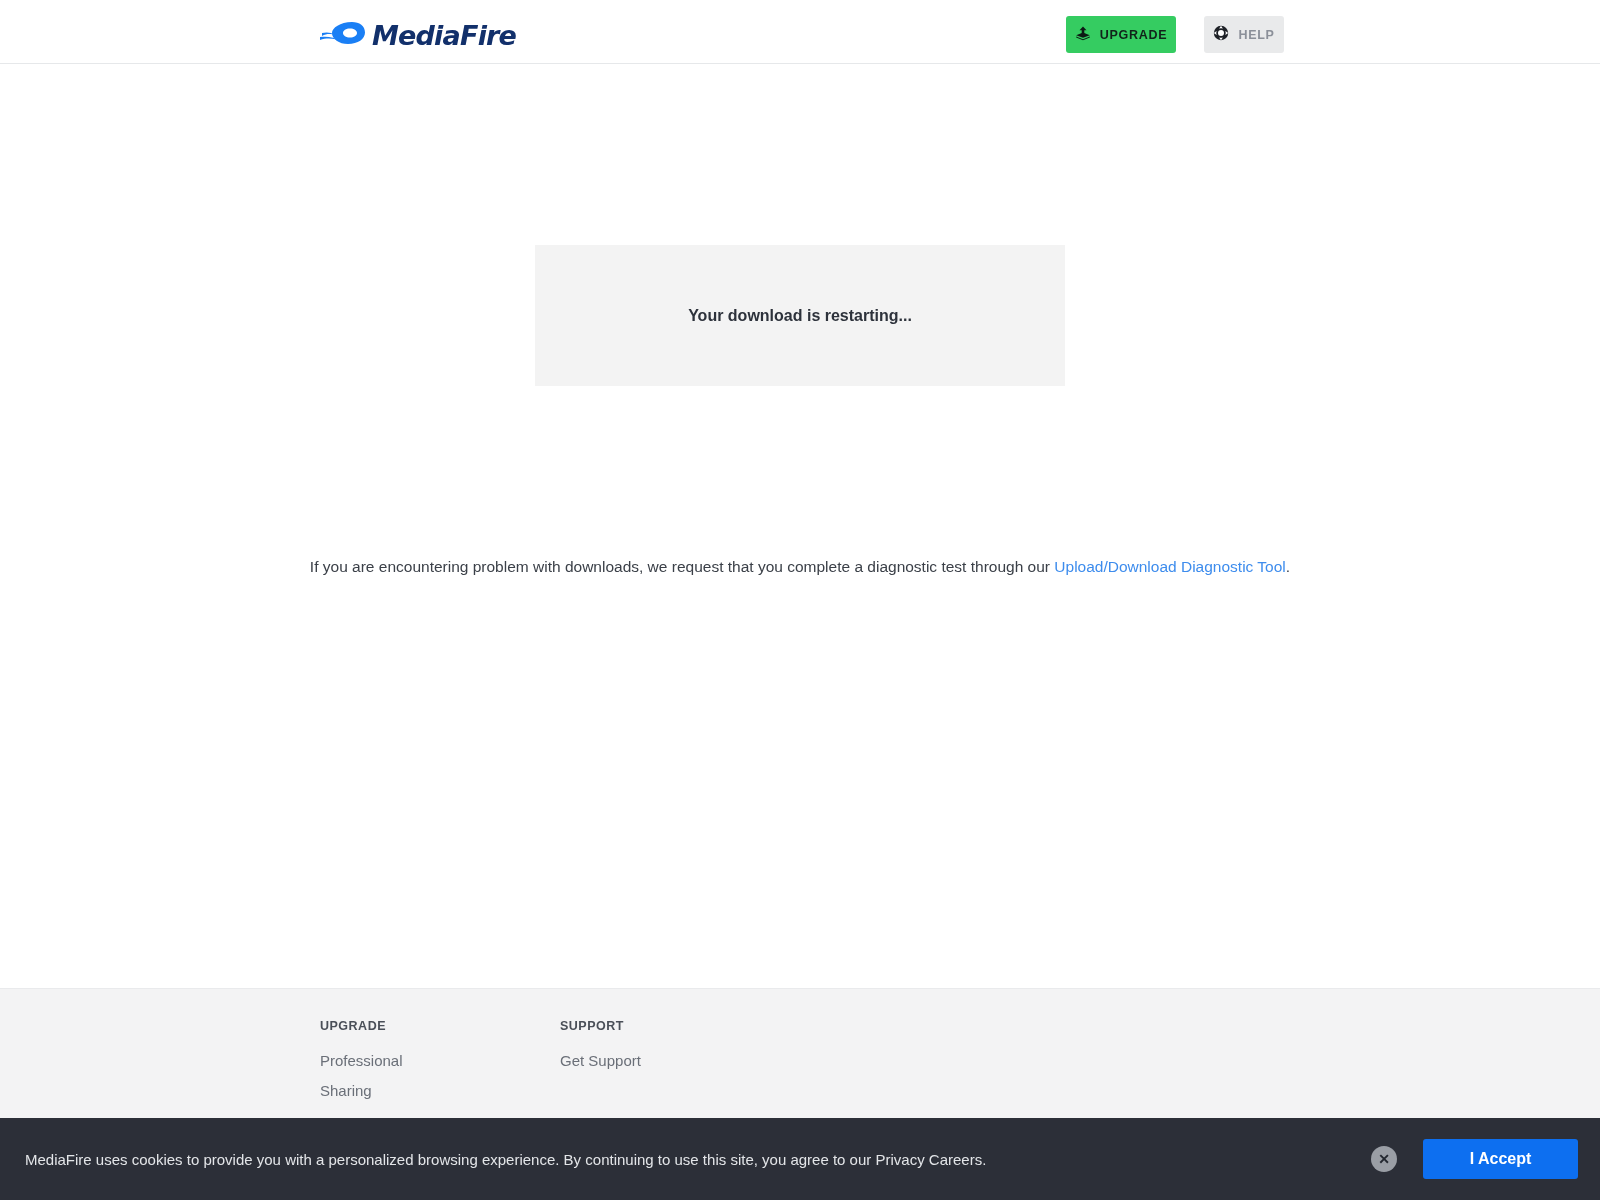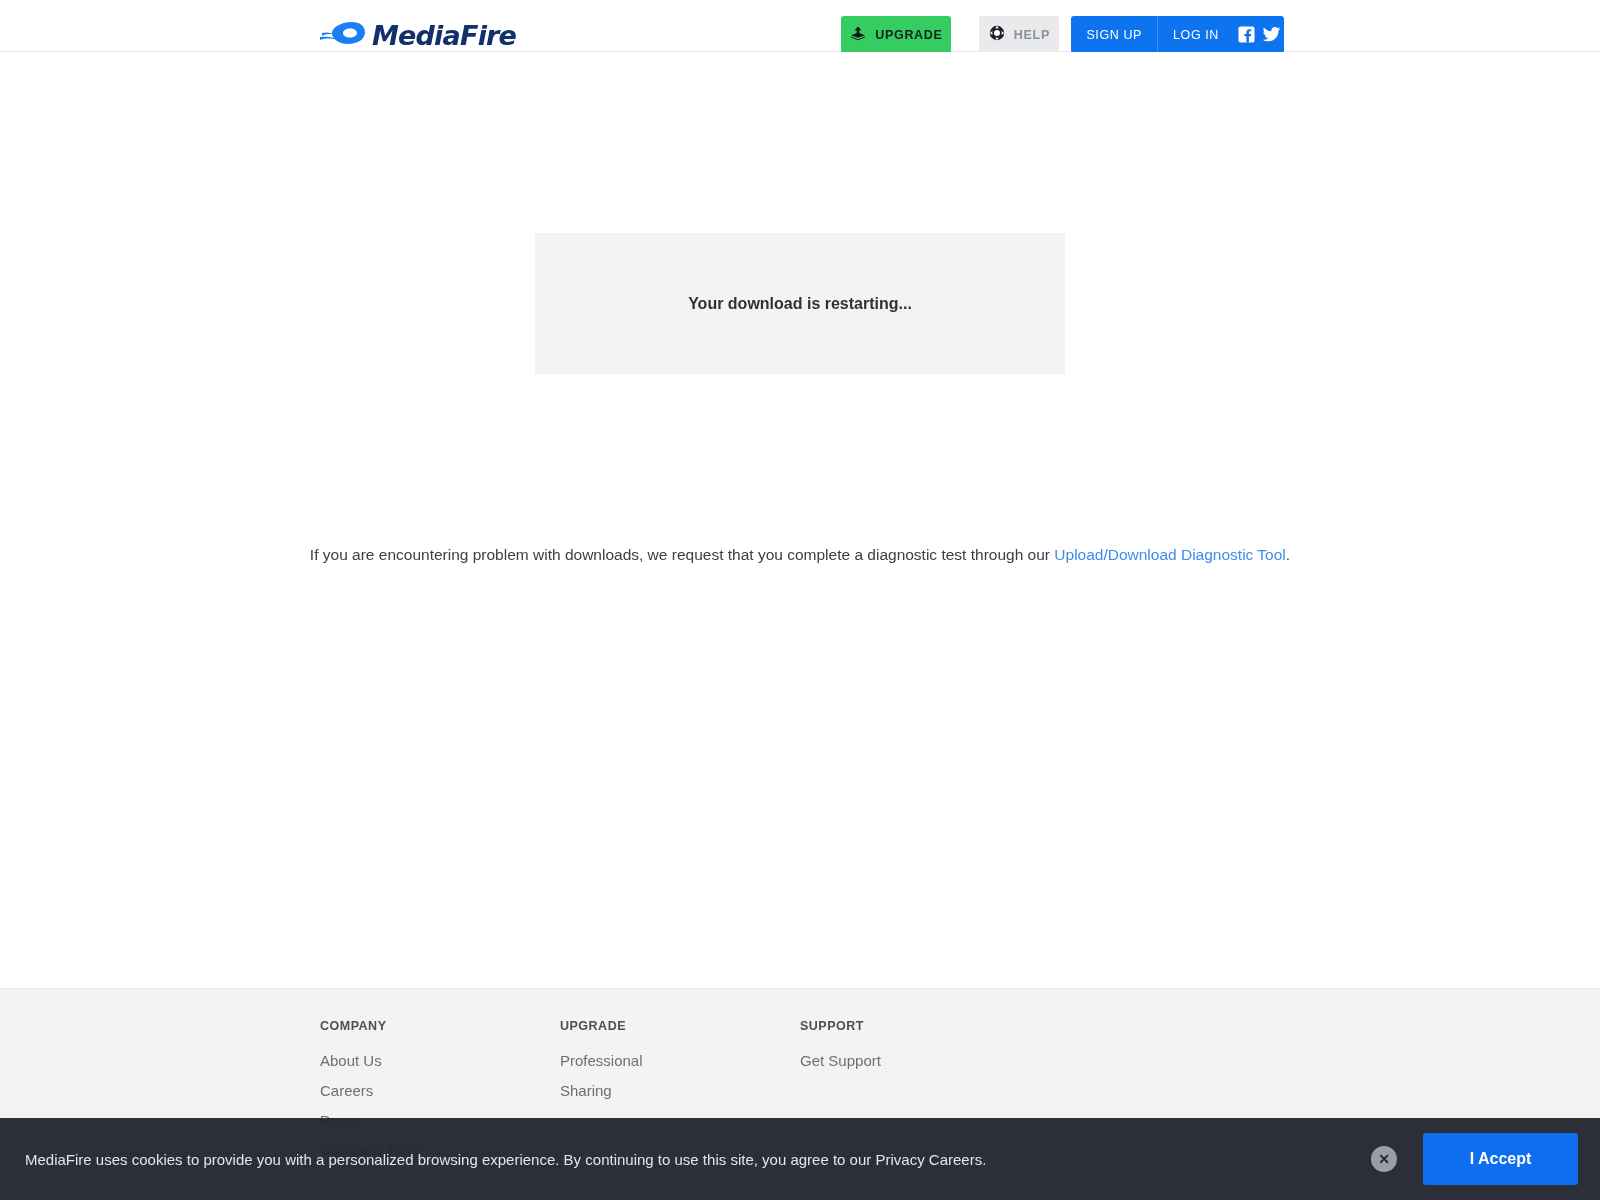--- a/index.html
+++ b/index.html
@@ -13,21 +13,21 @@
   body {
     font-family: "Liberation Sans", sans-serif;
     background: #ffffff;
     color: #33383f;
     position: relative;
   }
 
   
   .site-header {
     position: relative;
-    height: 52px;
+    height: 64px;
     background: #ffffff;
     border-bottom: 1px solid #e6e8ea;
   }
 
   .logo {
     position: absolute;
     left: 320px;
     top: 16px;
     display: flex;
     align-items: center;
@@ -248,21 +248,21 @@
     font-weight: 700;
     line-height: 1;
     font-family: "Liberation Sans", sans-serif;
   }
   .cookie-accept {
     background: #0d6ff0;
     border: none;
     border-radius: 3px;
     color: #ffffff;
     width: 155px;
-    height: 52px;
+    height: 40px;
     font-size: 16px;
     font-weight: 700;
     cursor: pointer;
     font-family: "Liberation Sans", sans-serif;
   }
 </style>
 </head>
 <body>
 
 <header class="site-header">
@@ -299,72 +299,39 @@
           <circle cx="8" cy="8" r="3" fill="#ffffff"></circle>
           <path d="M8 0.8 L9.9 3.6 A5.2 5.2 0 0 0 6.1 3.6 Z" fill="#ffffff"></path>
           <path d="M8 15.2 L6.1 12.4 A5.2 5.2 0 0 0 9.9 12.4 Z" fill="#ffffff"></path>
           <path d="M0.8 8 L3.6 6.1 A5.2 5.2 0 0 0 3.6 9.9 Z" fill="#ffffff"></path>
           <path d="M15.2 8 L12.4 9.9 A5.2 5.2 0 0 0 12.4 6.1 Z" fill="#ffffff"></path>
         </svg>
       </span>
       <span>HELP</span>
     </button>
 
-    <div class="auth-group">
-      <button class="auth-btn">SIGN UP</button>
-      <div class="auth-sep"></div>
-      <button class="auth-btn">LOG IN</button>
-      <button class="social-btn">
-        <svg width="17" height="17" viewBox="0 0 17 17">
-          <rect x="0.5" y="0.5" width="16" height="16" rx="2" fill="#ffffff"></rect>
-          <path d="M10.9 16.5 V10.2 H12.9 L13.2 7.9 H10.9 V6.4 C10.9 5.75 11.1 5.3 12.05 5.3 H13.3 V3.25
-                   C13.05 3.22 12.3 3.15 11.45 3.15 C9.65 3.15 8.4 4.25 8.4 6.15 V7.9 H6.4 V10.2 H8.4 V16.5 Z" fill="#0d73ef"></path>
-        </svg>
-      </button>
-      <button class="social-btn">
-        <svg width="19" height="17" viewBox="0 0 19 17">
-          <path d="M18.4 2.6 C17.75 2.9 17.05 3.1 16.3 3.2 C17.05 2.75 17.65 2.03 17.9 1.15
-                   C17.2 1.57 16.4 1.88 15.56 2.04 C14.9 1.33 13.95 0.9 12.9 0.9
-                   C10.9 0.9 9.27 2.53 9.27 4.53 C9.27 4.82 9.3 5.1 9.36 5.36
-                   C6.35 5.2 3.68 3.76 1.9 1.55 C1.58 2.09 1.4 2.73 1.4 3.4
-                   C1.4 4.66 2.04 5.77 3.01 6.42 C2.42 6.4 1.86 6.24 1.37 5.97 V6.02
-                   C1.37 7.77 2.62 9.24 4.27 9.57 C3.97 9.65 3.65 9.69 3.32 9.69
-                   C3.09 9.69 2.86 9.67 2.64 9.62 C3.1 11.06 4.44 12.11 6.03 12.14
-                   C4.79 13.11 3.23 13.69 1.53 13.69 C1.24 13.69 0.95 13.67 0.67 13.64
-                   C2.28 14.67 4.19 15.27 6.25 15.27 C12.89 15.27 16.52 9.77 16.52 5
-                   C16.52 4.84 16.52 4.69 16.51 4.53 C17.22 4.02 17.83 3.38 18.4 2.6 Z" fill="#ffffff"></path>
-        </svg>
-      </button>
-    </div>
 
   </div>
 </header>
 
 <main class="main">
 
   <section class="download-panel">
     <div class="download-status">Your download is restarting...</div>
   </section>
 
   <p class="diagnostic-line">
     <span>If you are encountering problem with downloads, we request that you complete a diagnostic test through our </span><a class="diagnostic-link">Upload/Download Diagnostic Tool</a><span>.</span>
   </p>
 
 </main>
 
 <footer class="site-footer">
   <div class="footer-cols">
 
-    <div class="footer-col">
-      <div class="footer-heading">COMPANY</div>
-      <a class="footer-link">About Us</a>
-      <a class="footer-link">Careers</a>
-      <a class="footer-link">Press</a>
-      <a class="footer-link">Company Blog</a>
-    </div>
 
 
     <div class="footer-col">
       <div class="footer-heading">UPGRADE</div>
       <a class="footer-link">Professional</a>
       <a class="footer-link">Sharing</a>
     </div>
 
     <div class="footer-col">
       <div class="footer-heading">SUPPORT</div>

